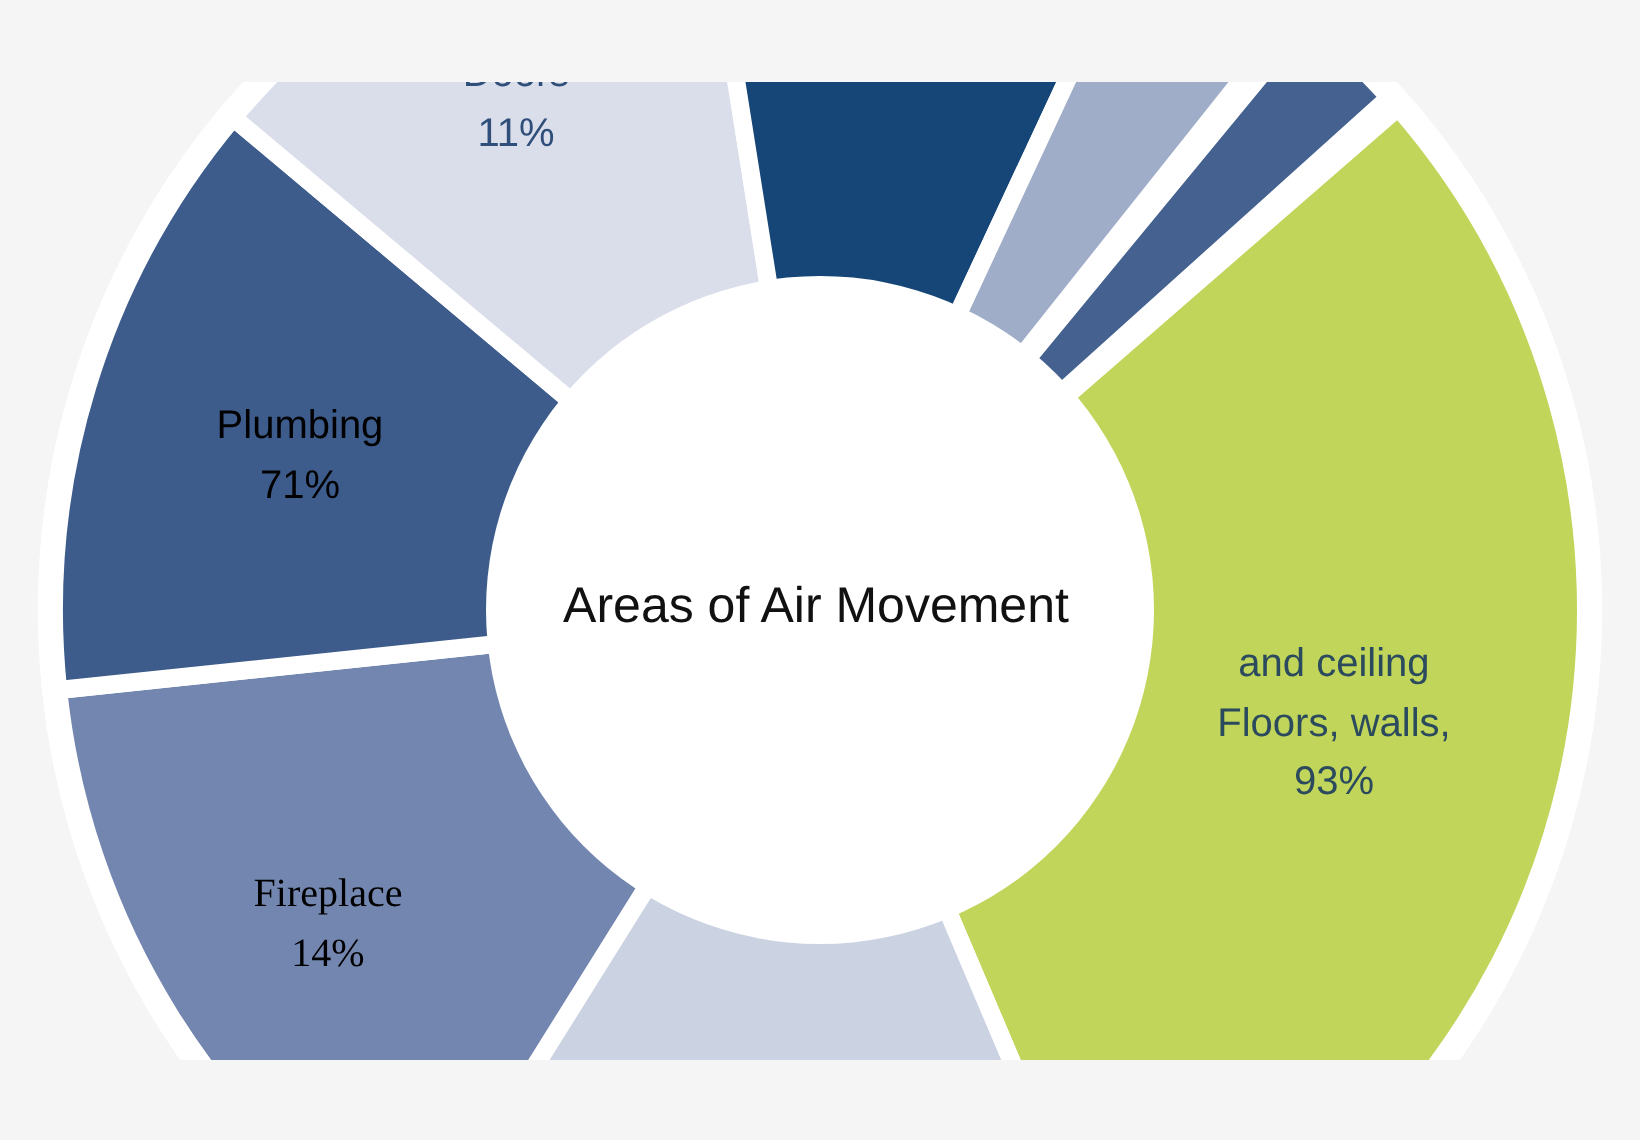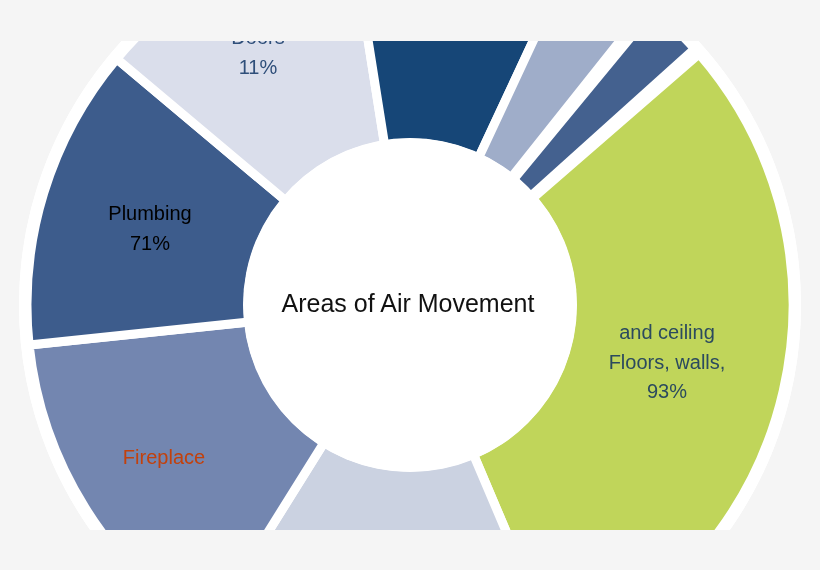--- a/index.html
+++ b/index.html
@@ -41,22 +41,23 @@
         <circle cx="410" cy="305" r="387" fill="none" stroke="#ffffff" stroke-width="8"></circle>
       </g>
     <circle id="inner-hole" cx="410" cy="305" r="167" fill="#ffffff"></circle>
   </svg>
   <div id="labels">
       <div class="seg-label" style="left: 667px; top: 277px; color: rgb(43, 74, 94);">
         <div>and ceiling</div>
         <div>Floors, walls,</div>
         <div>93%</div>
       </div>
-      <div class="seg-label" style="left: 164px; top: 402px; color: #c2410c;">
+      <div class="seg-label" style="left: 164px; top: 392px; color: #000000; font-family: Liberation Serif, serif;">
         <div>Fireplace</div>
+        <div>14%</div>
       </div>
       <div class="seg-label" style="left: 150px; top: 158px; color: #000000;">
         <div>Plumbing</div>
         <div>71%</div>
       </div>
       <div class="seg-label" style="left: 258px; top: -18px; color: rgb(47, 79, 122);">
         <div>Doors</div>
         <div>11%</div>
       </div>
     </div>

